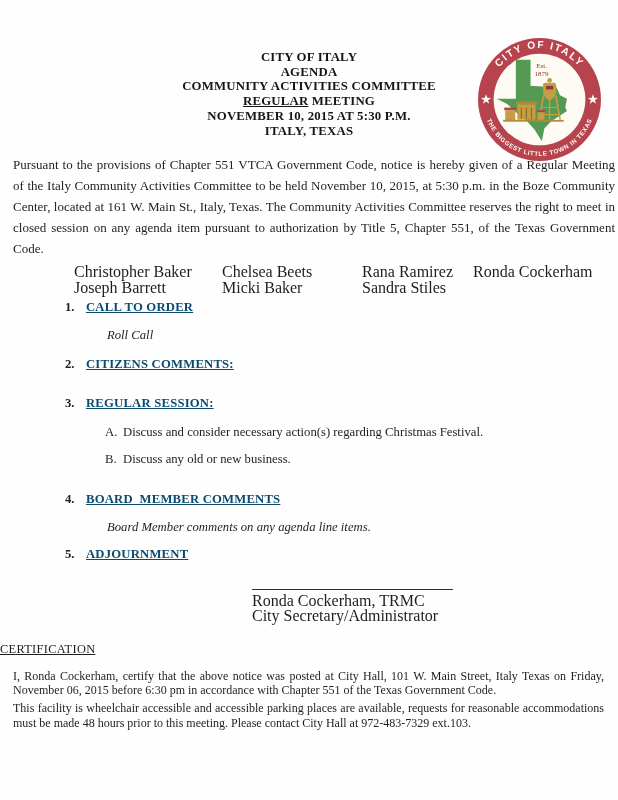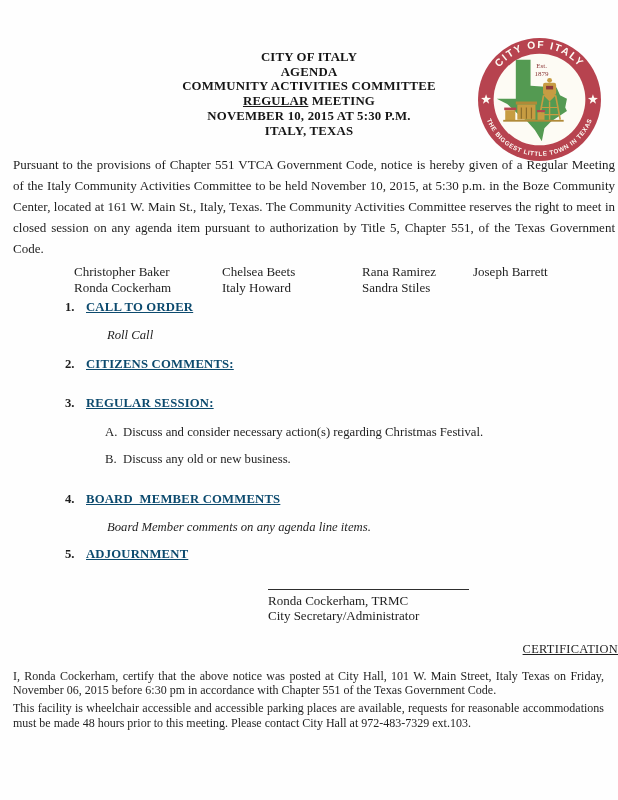--- a/index.html
+++ b/index.html
@@ -29,40 +29,40 @@
     margin:16px 3px 0 13px;
     text-align:justify;
     font-size:13px;
     line-height:21px;
   }
   
   .members {
     margin:5px 9px 0 74px;
     display:grid;
     grid-template-columns:148px 140px 111px auto;
-    font-size:13px;
+    font-size:16px;
     line-height:15.5px;
   }
   
   .agenda { margin:4px 0 0 65px; font-size:12.7px; line-height:16px; }
   .agenda-row { display:flex; }
   .agenda-num { width:21px; font-weight:bold; flex:0 0 auto; }
   .agenda-title { font-weight:bold; text-decoration:underline; white-space:pre; letter-spacing:0.2px; color:#0c4a6e; }
   .sub-plain { margin-left:42px; }
   .sub-lettered { display:flex; margin-left:40px; }
   .sub-letter { width:18px; flex:0 0 auto; }
   .mt12 { margin-top:12px;font-style:italic; } .mt13 { margin-top:13px; } .mt23 { margin-top:23px; }
   .mt11 { margin-top:11px; } .mt24 { margin-top:24px; }
   
-  .signature { position:absolute; left:252px; top:589px; width:201px; font-size:13px; line-height:15.2px;margin-left:16px; }
+  .signature { position:absolute; left:252px; top:589px; width:201px; font-size:16px; line-height:15.2px; }
   .sig-line { border-top:1.4px solid #2e2e2e; height:3px; }
   
   .cert-heading {
     position:absolute; top:642px; left:0; width:618px;
-    text-align:right; font-size:12.4px;
+    text-align:left; font-size:12.4px;
     text-decoration:underline; letter-spacing:0.3px;
   }
   .cert-para {
     position:absolute; left:13px; right:14px;
     text-align:justify;
     font-size:12px;
   }
   .cert-para.p1 { top:670px; line-height:13.8px; }
   .cert-para.p2 { top:701px; line-height:14.6px; }
 </style>
@@ -137,23 +137,23 @@
     <div>NOVEMBER 10, 2015 AT 5:30 P.M.</div>
     <div>ITALY, TEXAS</div>
   </div>
 
   <div class="notice">Pursuant to the provisions of Chapter 551 VTCA Government Code, notice is hereby given of a Regular Meeting of the Italy Community Activities Committee to be held November 10, 2015, at 5:30 p.m. in the Boze Community Center, located at 161 W. Main St., Italy, Texas.  The Community Activities Committee reserves the right to meet in closed session on any agenda item pursuant to authorization by Title 5, Chapter 551, of the Texas Government Code.</div>
 
   <div class="members">
     <div>Christopher Baker</div>
     <div>Chelsea Beets</div>
     <div>Rana Ramirez</div>
+    <div>Ronda Cockerham</div>
     <div>Joseph Barrett</div>
-    <div>Ronda Cockerham</div>
-    <div>Italy Howard</div>
+    <div>Micki Baker</div>
     <div>Sandra Stiles</div>
   </div>
 
   <div class="agenda">
 
     <div class="agenda-row">
       <span class="agenda-num">1.</span>
       <span class="agenda-title">CALL TO ORDER</span>
     </div>
     <div class="sub-plain mt12">Roll Call</div>

